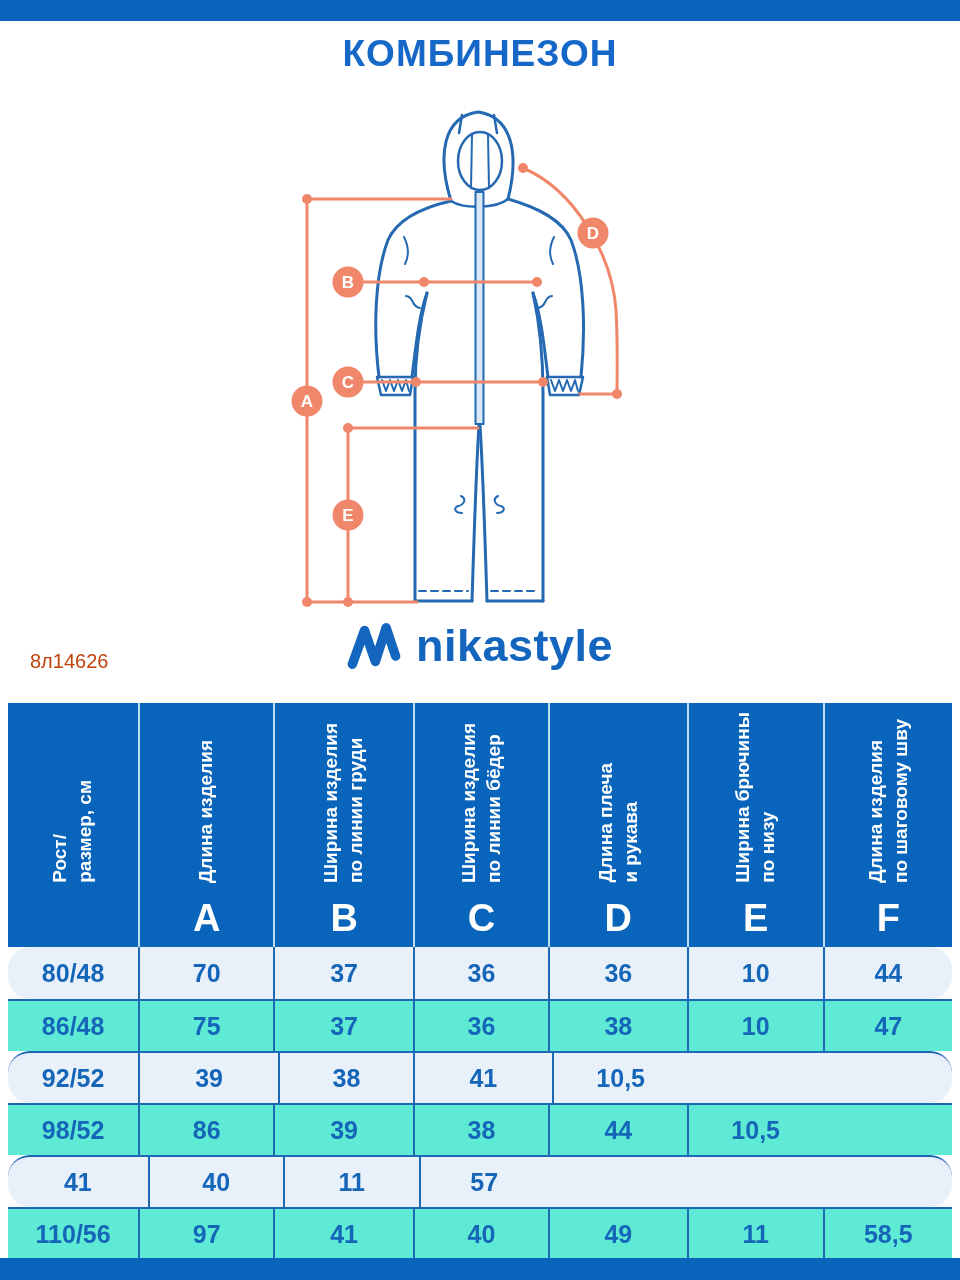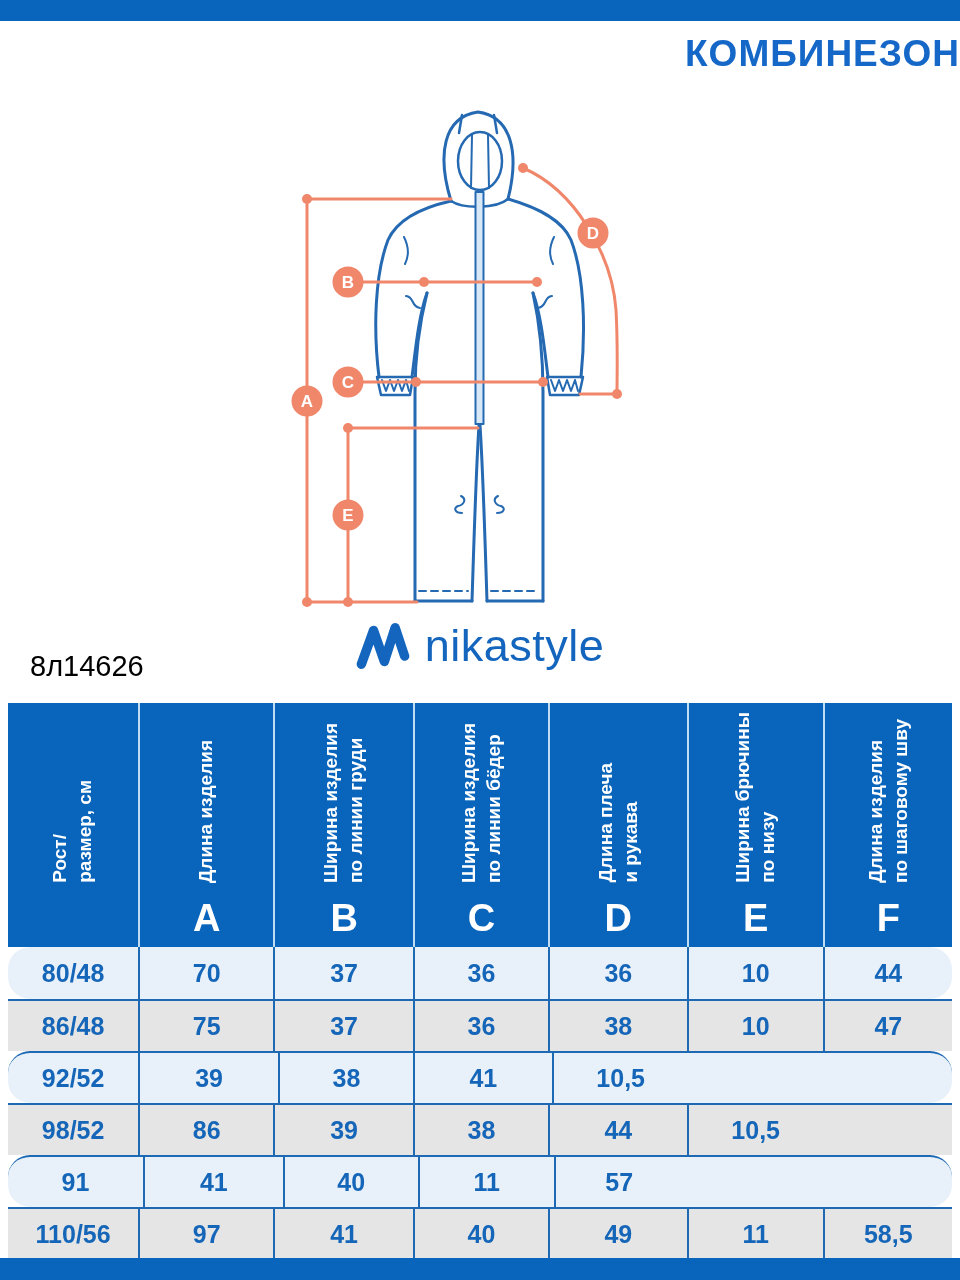--- a/index.html
+++ b/index.html
@@ -6,51 +6,51 @@
   body {
     width:960px; height:1280px; position:relative; overflow:hidden;
     background:#ffffff;
     font-family:"Liberation Sans","DejaVu Sans",sans-serif;
   }
   .topbar { position:absolute; top:0; left:0; width:100%; height:21px; background:#0964BB; }
   .bottombar { position:absolute; bottom:0; left:0; width:100%; height:22px; background:#0964BB; }
 
   .title {
     position:absolute; top:33px; left:0; width:100%;
-    text-align:right; font-size:37px; font-weight:800;
+    text-align:center; font-size:37px; font-weight:800;
     color:#1568C8; letter-spacing:1px;
   }
 
   .diagram { position:absolute; top:90px; left:0; }
 
   .brand {
     position:absolute; top:620px; left:0; width:100%;
     display:flex; align-items:center; justify-content:center; gap:15px;
   }
-  .brand-name { font-size:45px; font-weight:400; color:#1465BD; letter-spacing:0.5px; }
-
-  .article { position:absolute; top:650px; left:30px; font-size:29px; color:#000000;text-align:right; }
+  .brand-name { font-size:45px; font-weight:700; color:#1465BD; letter-spacing:0.5px; }
+
+  .article { position:absolute; top:650px; left:30px; font-size:20px; color:#c2410c;text-align:right; }
 
   .size-table { position:absolute; top:703px; left:8px; width:944px; }
   .thead { display:flex; height:244px; background:#0964BB; }
   .hcell {
     box-sizing:border-box; display:flex; flex-direction:column;
     align-items:center; justify-content:flex-end; padding-bottom:6px;
   }
   .hcell + .hcell { border-left:2px solid #BFDCF3; }
   .hlabel {
     writing-mode:vertical-rl; transform:rotate(180deg);
     white-space:pre-line; color:#ffffff; font-size:19px; font-weight:700;
     line-height:1.3; margin-bottom:12px;
   }
   .hletter {
     color:#ffffff; font-size:38px; font-weight:700;
     height:46px; display:flex; align-items:center; justify-content:center;
   }
-  .trow { display:flex; height:52px; box-sizing:border-box; background:#e5e5e5; }
+  .trow { display:flex; height:52px; box-sizing:border-box; background:#5eead4; }
   .trow + .trow { border-top:2px solid #1E69B4; }
   .trow.alt { background:#E8F1FA;border-radius:22px; }
   .tcell {
     box-sizing:border-box; display:flex; align-items:center; justify-content:center;
     font-size:25px; font-weight:700; color:#1566B8;
   }
   .tcell + .tcell { border-left:2px solid #1E69B4;text-align:center; }
   .c0{width:13.8%} .c1{width:14.3%} .c2{width:14.8%} .c3{width:14.3%}
   .c4{width:14.7%} .c5{width:14.4%} .c6{width:13.7%}
 
@@ -205,21 +205,20 @@
   </div>
   <div class="trow">
     <div class="tcell c0">98/52</div>
     <div class="tcell c1">86</div>
     <div class="tcell c2">39</div>
     <div class="tcell c3">38</div>
     <div class="tcell c4">44</div>
     <div class="tcell c5">10,5</div>
   </div>
   <div class="trow alt">
-    <div class="tcell c1">91</div>
     <div class="tcell c2">41</div>
     <div class="tcell c3">40</div>
     <div class="tcell c5">11</div>
     <div class="tcell c6">57</div>
   </div>
   <div class="trow">
     <div class="tcell c0">110/56</div>
     <div class="tcell c1">97</div>
     <div class="tcell c2">41</div>
     <div class="tcell c3">40</div>

